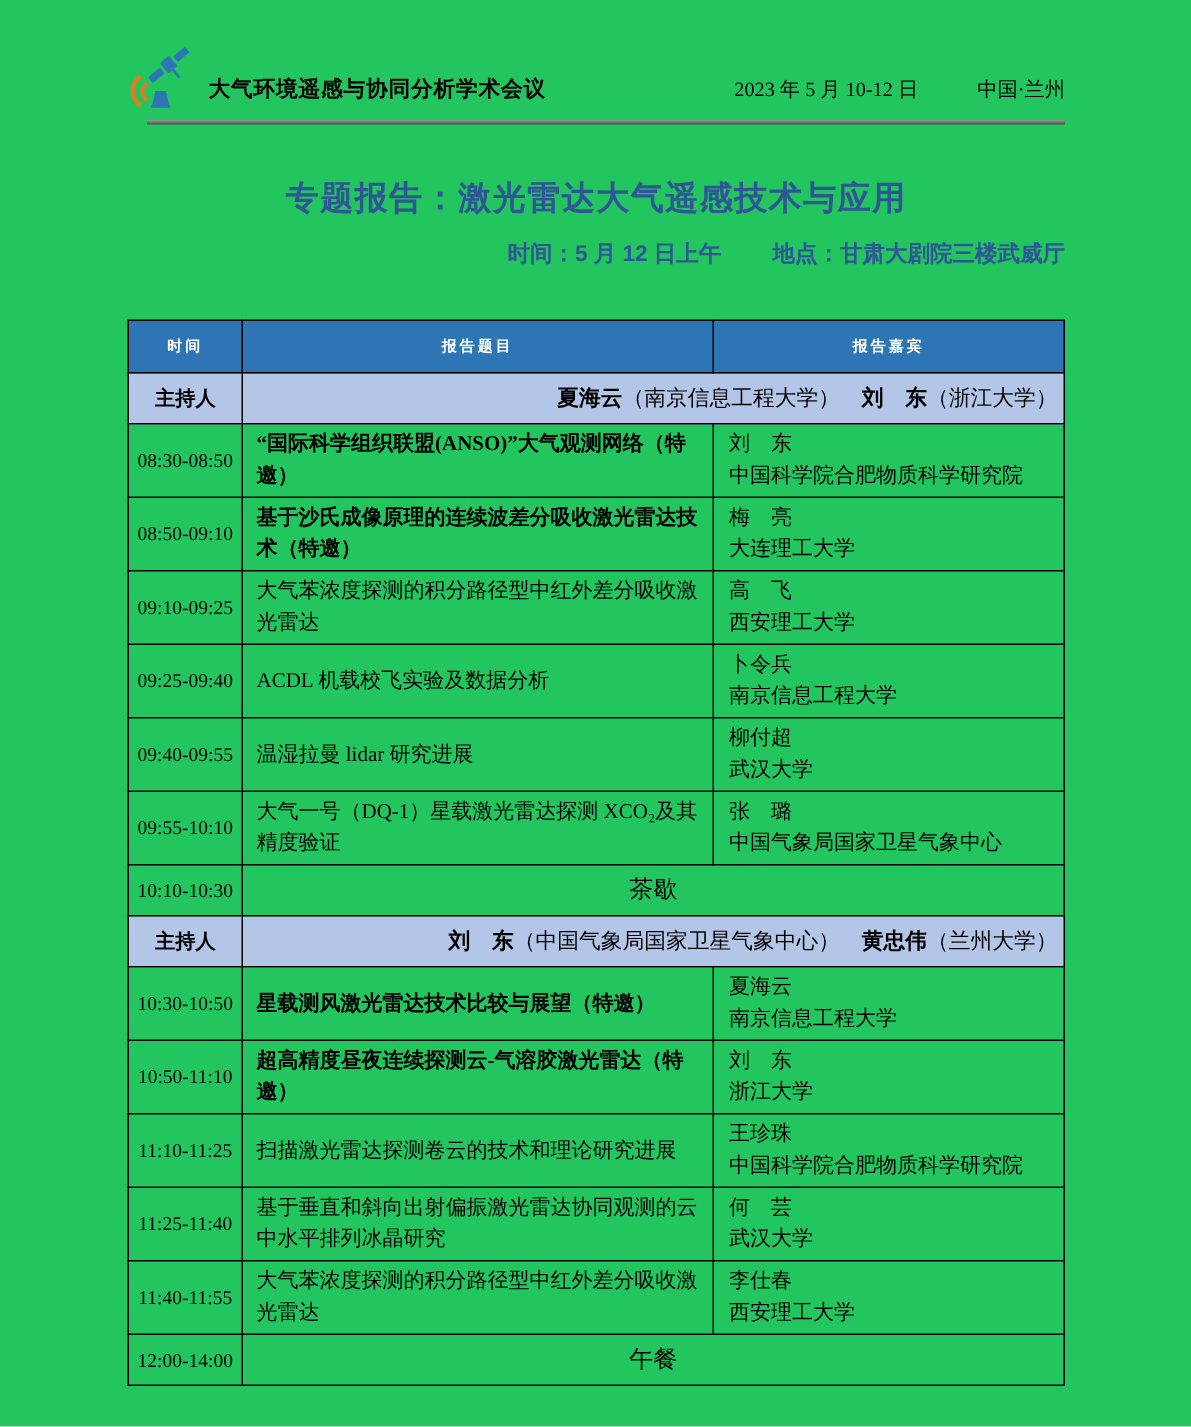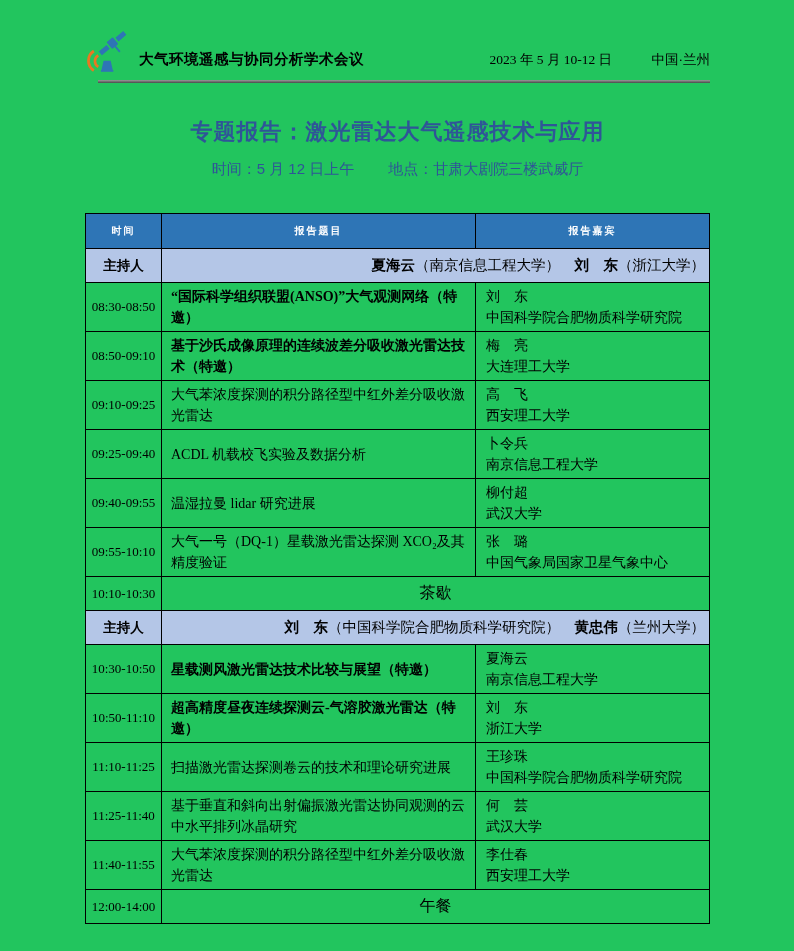--- a/index.html
+++ b/index.html
@@ -34,23 +34,23 @@
     height: 3px; margin: 6px 0 0 13px;
     background: linear-gradient(#9a9a9a, var(--rule));
   }
   .session-title {
     margin: 34px 0 0; text-align: center;
     font-family: "Liberation Sans", sans-serif;
     font-weight: 700; font-size: 22px; letter-spacing: 1px;
     color: var(--accent);
   }
   .session-sub {
-    margin-top: 13px; text-align: center;
-    font-family: "Liberation Sans", sans-serif;
-    font-weight: 400; font-size: 15px;
+    margin-top: 13px; text-align: right;
+    font-family: "Liberation Sans", sans-serif;
+    font-weight: 700; font-size: 15px;
     color: var(--accent);
   }
   .session-sub .loc-part { margin-left: 30px; }
 
   table.schedule {
     width: 100%; margin-top: 34px;
     border-collapse: collapse; table-layout: fixed;
   }
   .schedule th, .schedule td { border: 1px solid #000; }
   .schedule thead th {
@@ -176,21 +176,21 @@
             <span class="guest-name">张　璐</span>
             <span class="guest-aff">中国气象局国家卫星气象中心</span>
           </td>
         </tr>
         <tr>
           <td class="time">10:10-10:30</td>
           <td class="span-cell" colspan="2">茶歇</td>
         </tr>
         <tr class="chair">
           <td class="time">主持人</td>
-          <td class="chair-content" colspan="2"><span class="b">刘　东</span><span>（中国科学院合肥物质科学研究院）　</span><span class="b">黄忠伟</span><span>（兰州大学）</span></td>
+          <td class="chair-content" colspan="2"><span class="b">刘　东</span><span>（中国气象局国家卫星气象中心）　</span><span class="b">黄忠伟</span><span>（兰州大学）</span></td>
         </tr>
         <tr>
           <td class="time">10:30-10:50</td>
           <td class="title-cell b">星载测风激光雷达技术比较与展望（特邀）</td>
           <td class="guest-cell">
             <span class="guest-name">夏海云</span>
             <span class="guest-aff">南京信息工程大学</span>
           </td>
         </tr>
         <tr>

